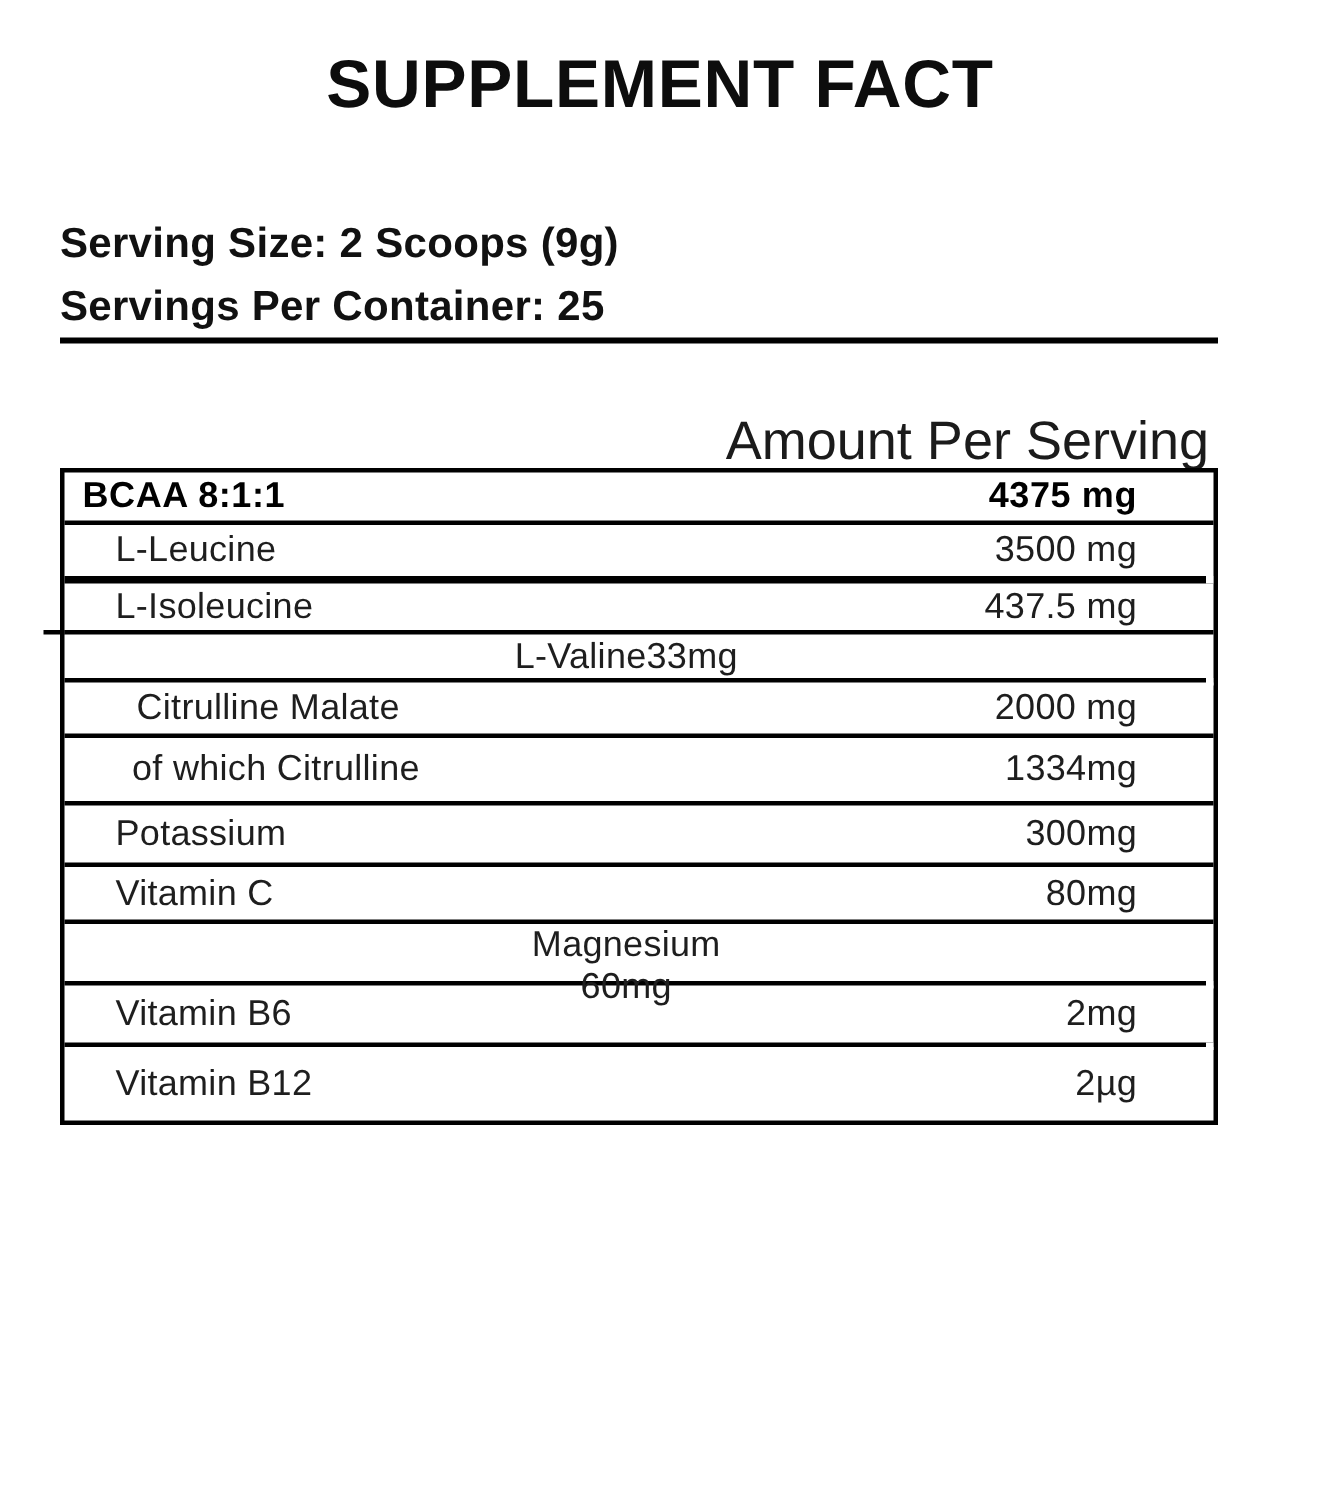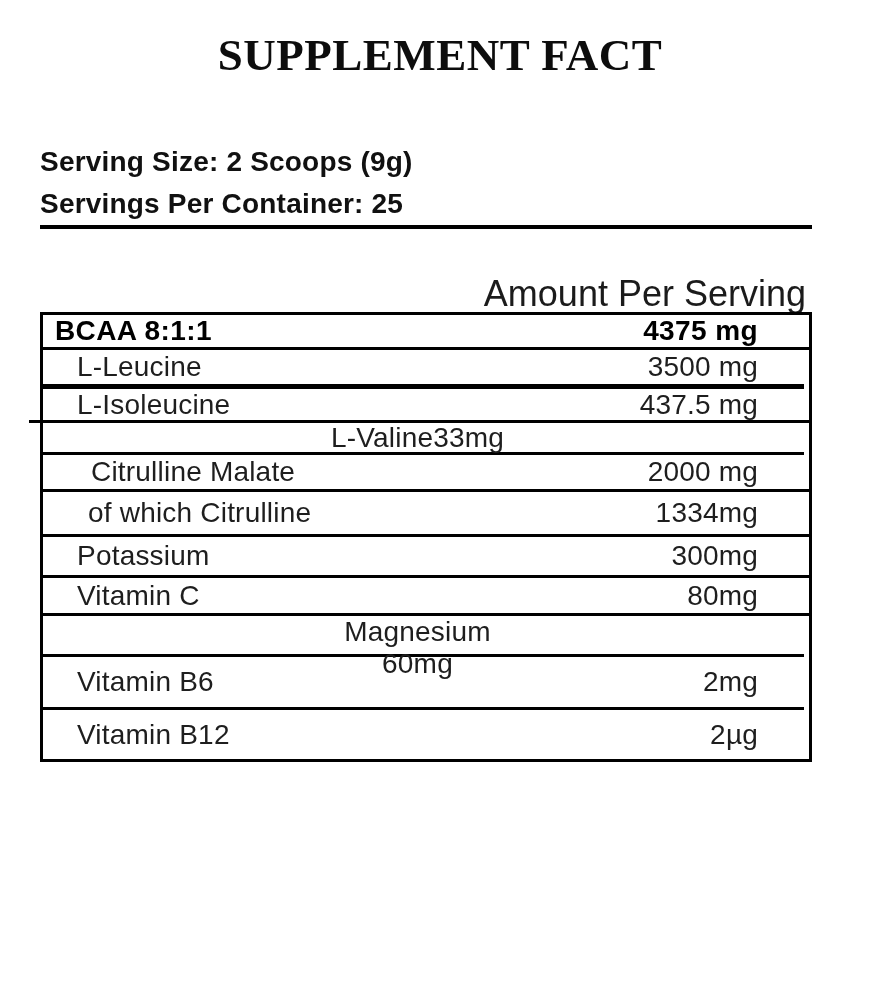--- a/index.html
+++ b/index.html
@@ -22,21 +22,20 @@
     position: absolute;
     top: 33px;
     left: 0;
     width: 100%;
     text-align: center;
     font-size: 45px;
     font-weight: 900;
     letter-spacing: 0.5px;
     color: #0d0d0d;
     line-height: 1;
-    font-family: Liberation Serif, serif;
   }
 
   
   .serving {
     position: absolute;
     left: 40px;
     top: 141px;
     font-size: 28px;
     font-weight: 700;
     color: #111111;
@@ -77,39 +76,39 @@
     box-sizing: border-box;
     background: #ffffff;
   }
   .row {
     position: relative;
     display: flex;
     justify-content: space-between;
     align-items: center;
     box-sizing: border-box;
     border-bottom: 3px solid #000000;
-    font-size: 28px;
+    font-size: 24px;
     font-weight: 400;
     color: #1e1e1e;
     padding-right: 51px;
     letter-spacing: 0.2px;
   }
   .row:last-child { border-bottom: none; }
 
   
   .row:nth-child(1)  { height: 35px; }
   .row:nth-child(2)  { height: 39px; border-bottom-width: 5px; gap: 16px; }
   .row:nth-child(3)  { height: 34px; }
   .row:nth-child(4)  { height: 32px; justify-content: center; }
   .row:nth-child(5)  { height: 37px; padding-left: 48px; }
   .row:nth-child(6)  { height: 45px; }
   .row:nth-child(7)  { height: 41px; }
   .row:nth-child(8)  { height: 38px; }
   .row:nth-child(9)  { height: 41px; flex-direction: column; }
-  .row:nth-child(10) { height: 53px; }
+  .row:nth-child(10) { height: 41px; }
   .row:nth-child(11) { height: 49px; }
 
   
   .row:nth-child(2)::after,
   .row:nth-child(4)::after,
   .row:nth-child(9)::after,
   .row:nth-child(10)::after {
     content: "";
     position: absolute;
     right: 0;

